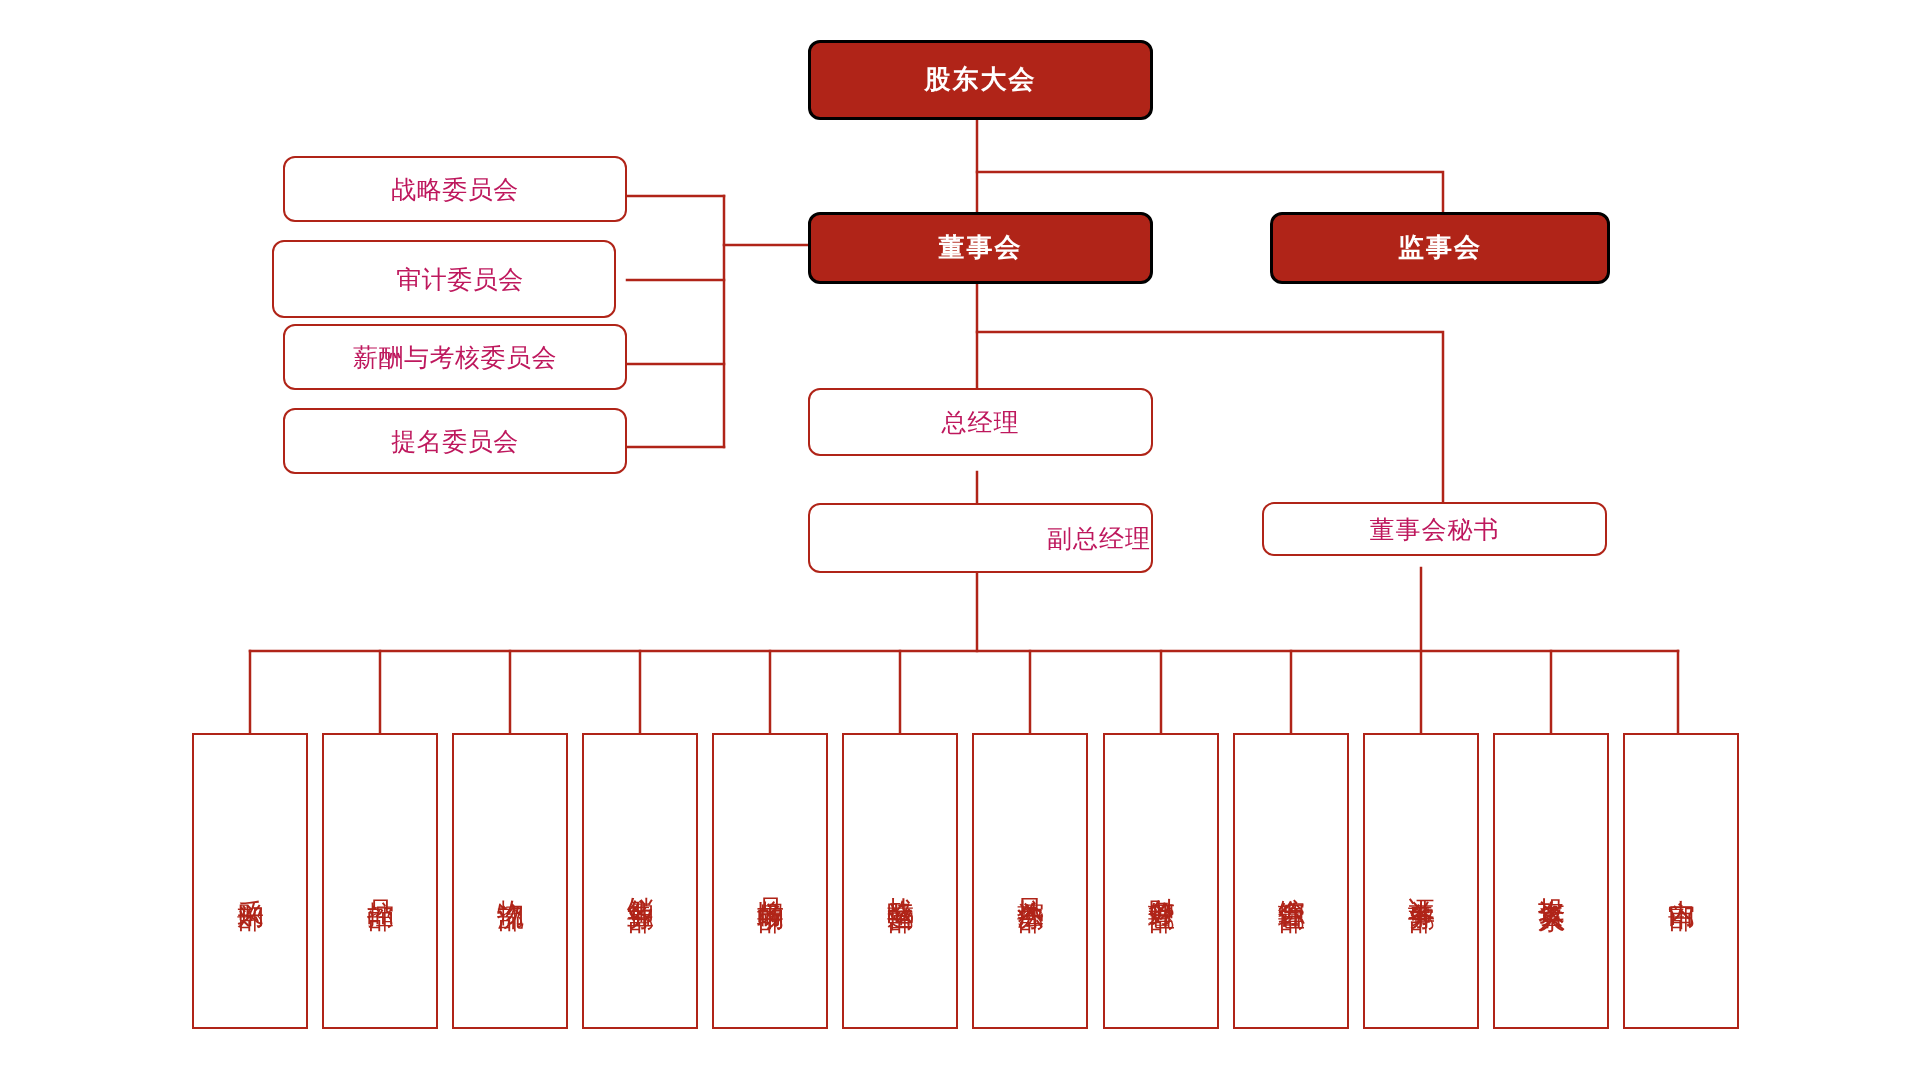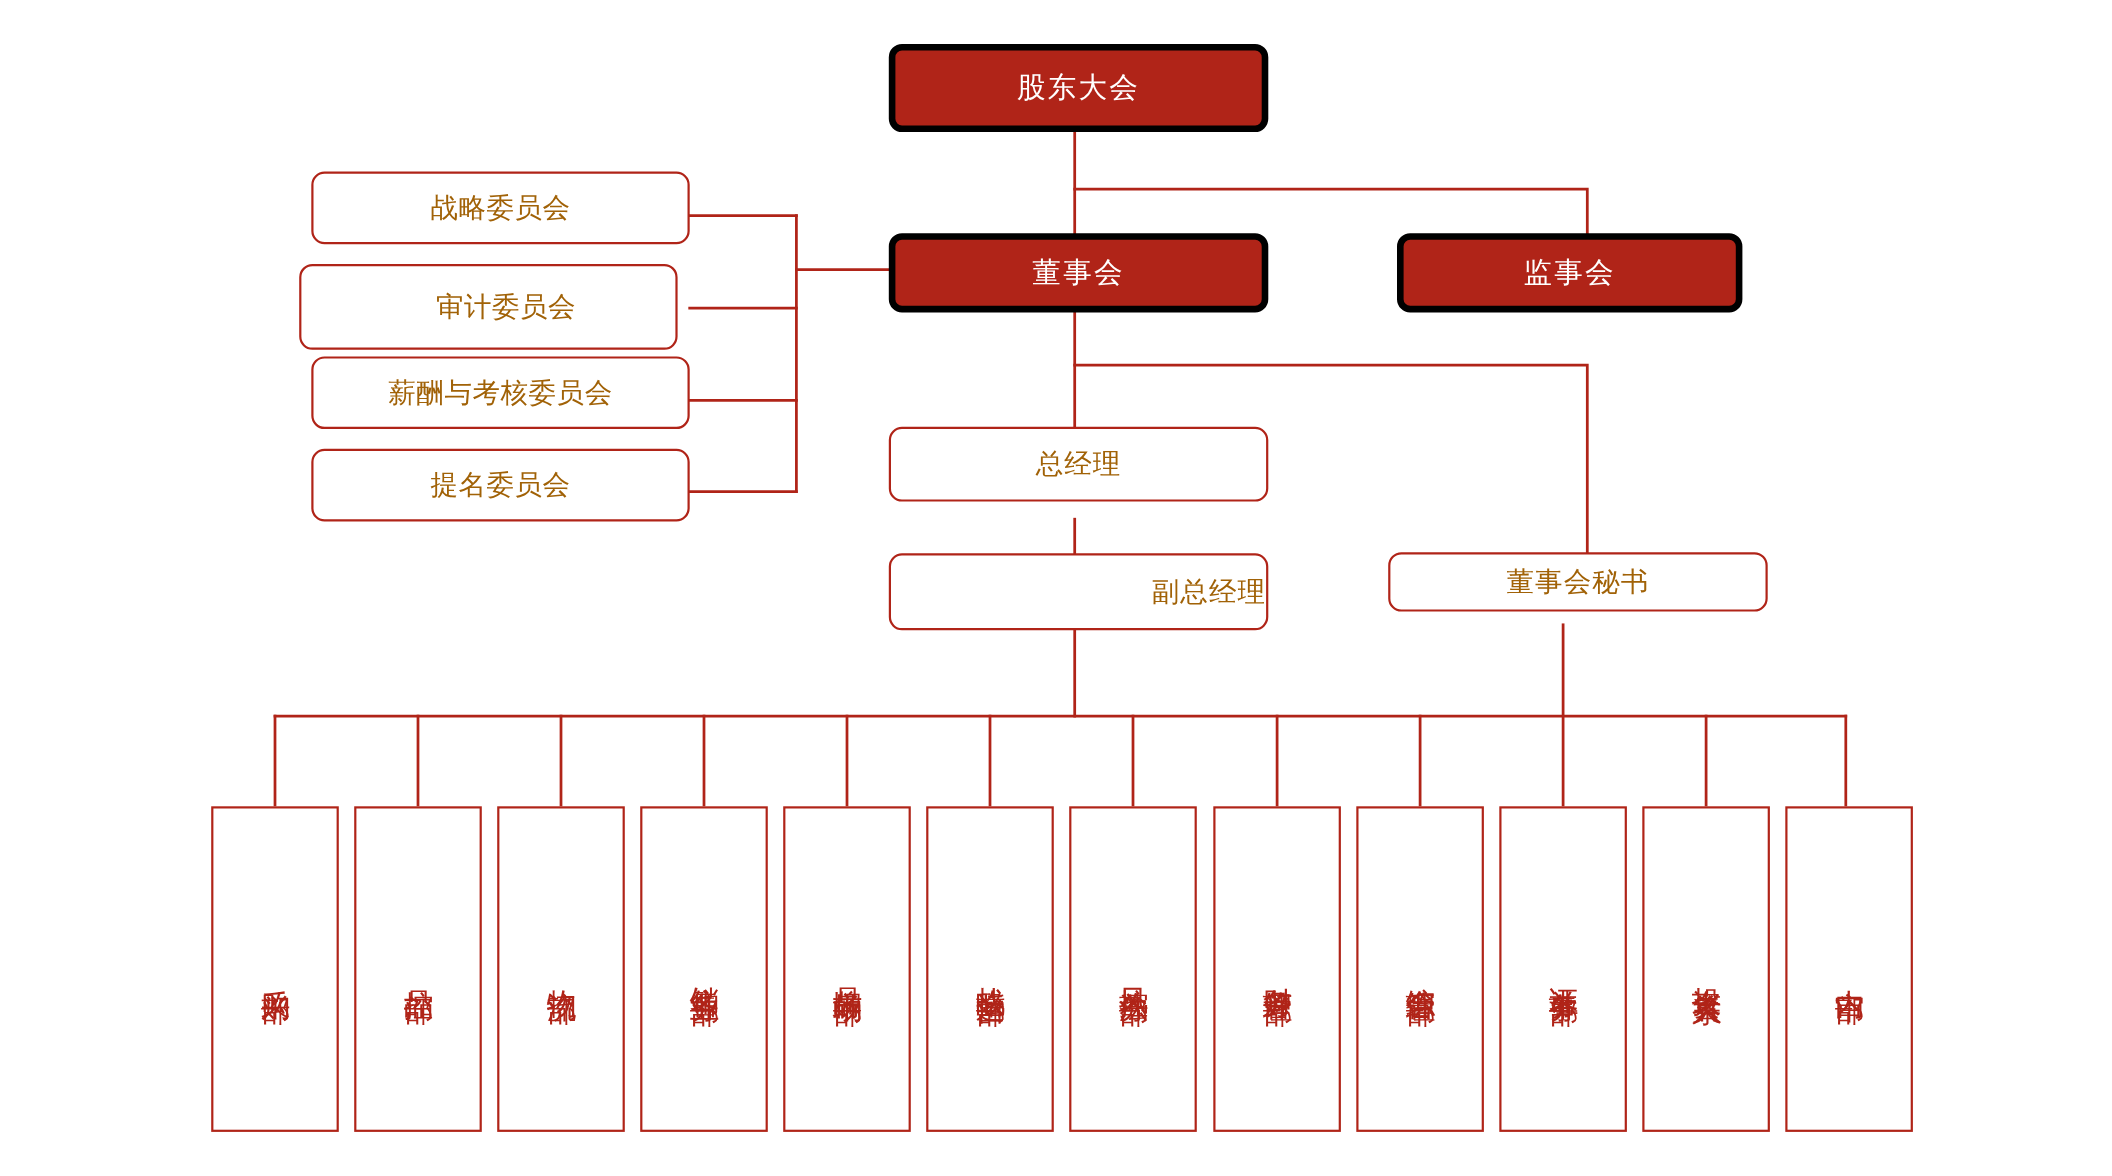--- a/index.html
+++ b/index.html
@@ -32,33 +32,33 @@
     box-sizing: border-box;
     display: flex;
     align-items: center;
     justify-content: center;
     text-align: center;
     line-height: 1.15;
   }
   
   .node.filled {
     background: #B02418;
-    border: 6px solid #000000;
+    border: 3px solid #000000;
     border-radius: 12px;
     color: #ffffff;
-    font-weight: normal;
+    font-weight: bold;
     font-size: 26px;
     letter-spacing: 2px;
   }
   
   .node.outline {
     background: #ffffff;
     border: 2px solid #B02418;
     border-radius: 12px;
-    color: #a16207;
+    color: #be185d;
     font-size: 25px;
     letter-spacing: 1px;
   }
   
   .node.committee {
     font-size: 25px;
     letter-spacing: 0.5px;
   }
   
   .node.dept {
@@ -123,21 +123,21 @@
   </svg>
 
   <div class="node filled" style="left:808px; top:40px; width:345px; height:80px;">
     <span>股东大会</span>
   </div>
 
   <div class="node filled" style="left:808px; top:212px; width:345px; height:72px;">
     <span>董事会</span>
   </div>
 
-  <div class="node filled" style="left:1270px; top:212px; width:314px; height:72px;">
+  <div class="node filled" style="left:1270px; top:212px; width:340px; height:72px;">
     <span>监事会</span>
   </div>
 
   <div class="node outline committee" style="left:283px; top:156px; width:344px; height:66px;">
     <span>战略委员会</span>
   </div>
 
   <div class="node outline committee" style="left:272px; top:240px; width:344px; height:78px;padding-left:32px;">
     <span>审计委员会</span>
   </div>

